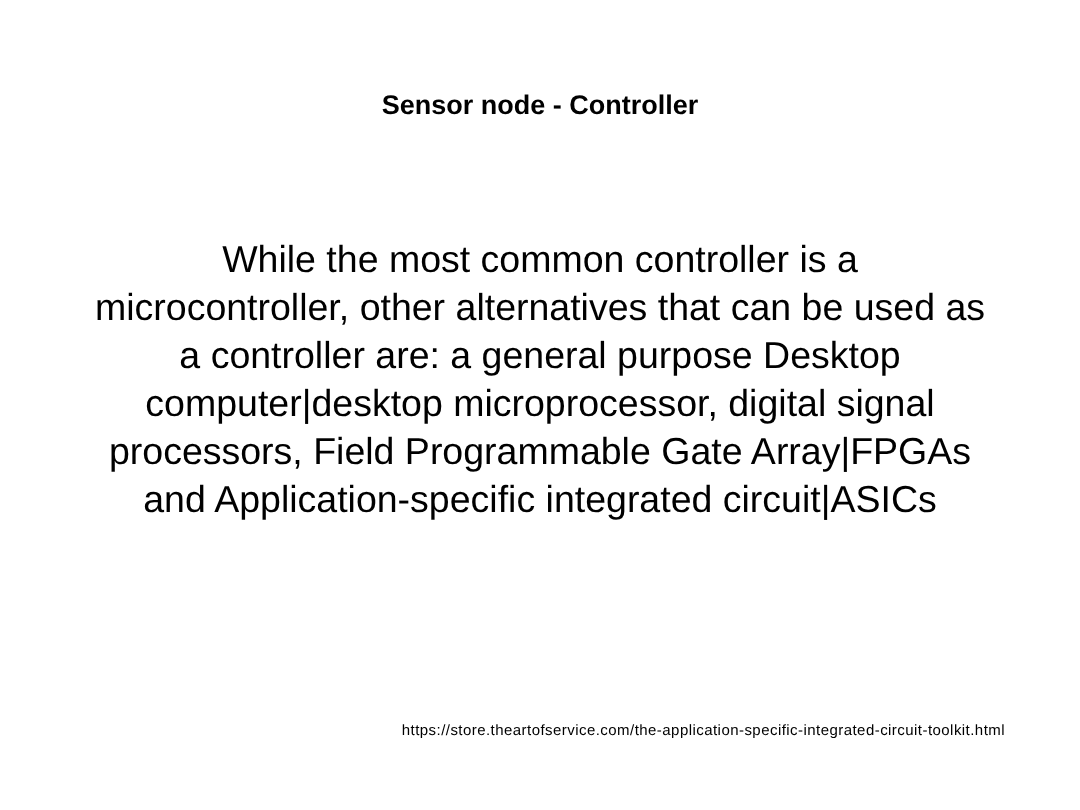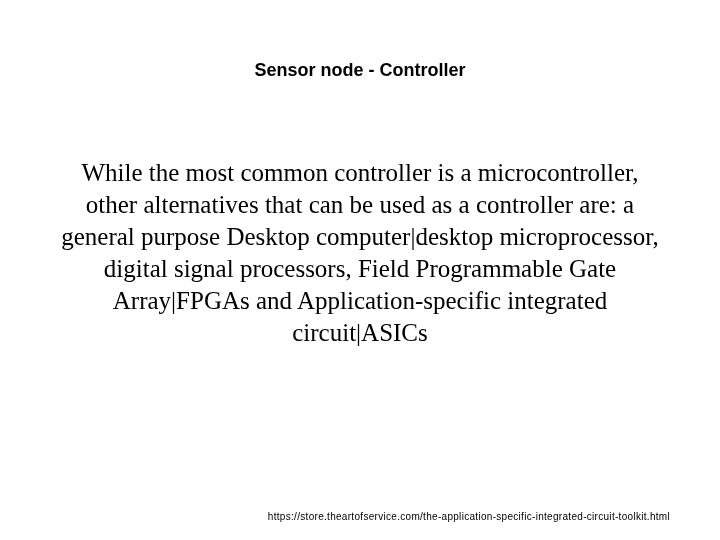--- a/index.html
+++ b/index.html
@@ -29,25 +29,24 @@
       color: #000000;
       text-align: center;
       margin-bottom: 48px;
     }
     .body-text {
       font-size: 25px;
       color: #000000;
       text-align: center;
       line-height: 1.28;
       padding: 0 10px;
-      font-family: Liberation Serif, serif;
     }
     .footer-link {
       position: absolute;
-      bottom: 18px;
+      bottom: 47px;
       right: 50px;
       font-size: 10px;
       color: #000000;
       text-align: center;
       letter-spacing: 0.3px;
     }
   </style>
 </head>
 <body>
 

